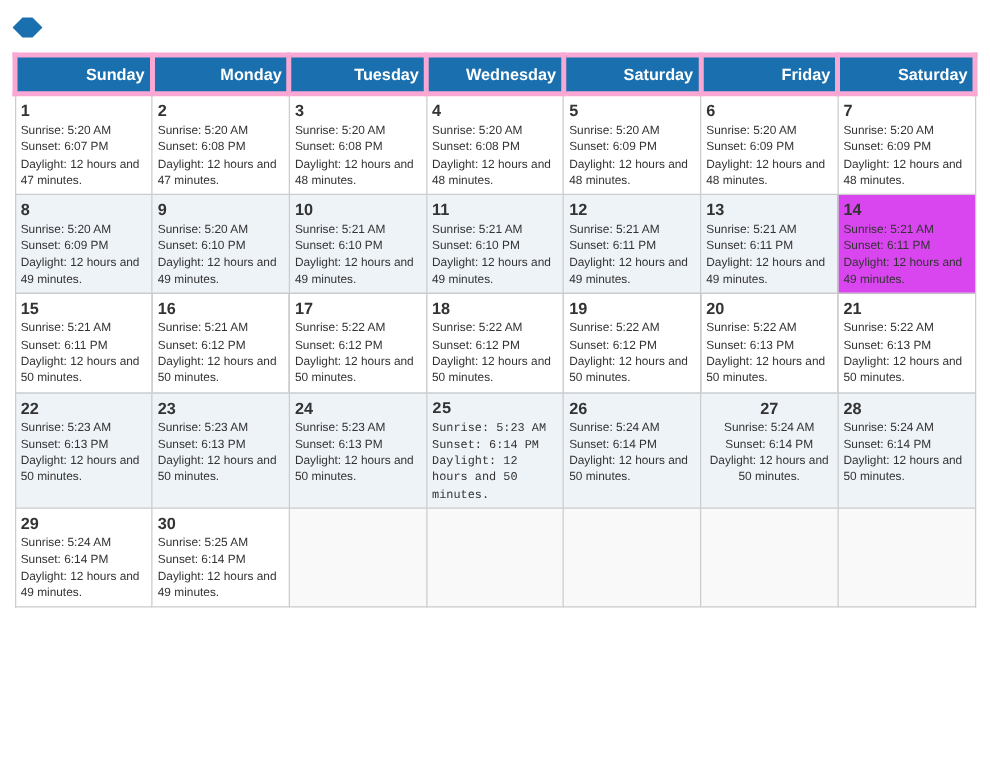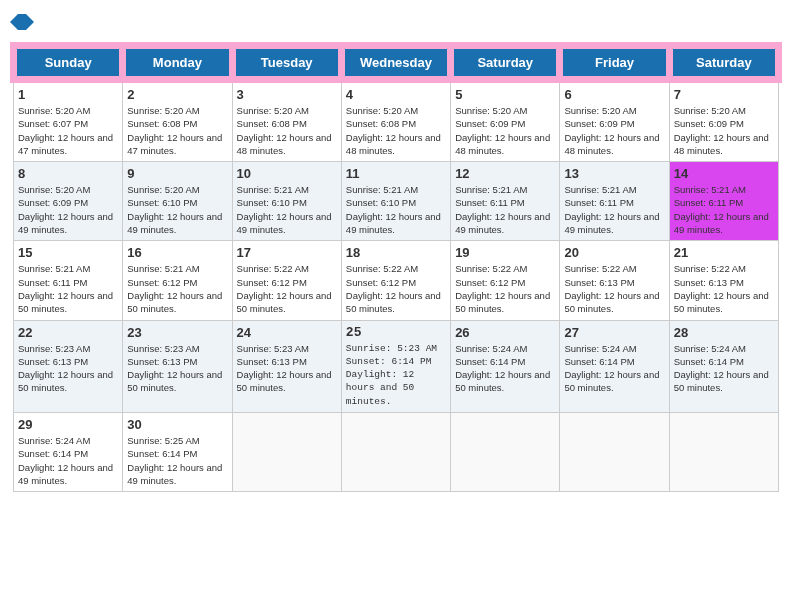--- a/index.html
+++ b/index.html
@@ -41,24 +41,24 @@
     }
     table {
       width: 100%;
       border-collapse: collapse;
       font-size: 11px;
     }
     thead tr th {
       background-color: #1a6faf;
       color: #fff;
       padding: 6px 4px;
-      text-align: center;
+      text-align: right;
       font-size: 13px;
       font-weight: bold;
-      border: 7px solid #f9a8d4;
+      border: 4px solid #f9a8d4;
     }
     tbody tr td {
       border: 1px solid #ccc;
       padding: 4px;
       vertical-align: top;
       width: calc(100% / 7);
       background: #fff;
     }
     tbody tr:nth-child(even) td {
       background: #f5f5f5;
@@ -217,21 +217,21 @@
           <div class="day-detail">Sunrise: 5:23 AM<br>Sunset: 6:13 PM<br>Daylight: 12 hours and 50 minutes.</div>
         </td>
         <td style="background: rgb(238, 243, 248); font-family: Liberation Mono, monospace;">
           <span class="day-num">25</span>
           <div class="day-detail">Sunrise: 5:23 AM<br>Sunset: 6:14 PM<br>Daylight: 12 hours and 50 minutes.</div>
         </td>
         <td style="background: rgb(238, 243, 248);">
           <span class="day-num">26</span>
           <div class="day-detail">Sunrise: 5:24 AM<br>Sunset: 6:14 PM<br>Daylight: 12 hours and 50 minutes.</div>
         </td>
-        <td style="background: rgb(238, 243, 248);">
+        <td style="background: rgb(238, 243, 248); text-align: center;">
           <span class="day-num">27</span>
           <div class="day-detail">Sunrise: 5:24 AM<br>Sunset: 6:14 PM<br>Daylight: 12 hours and 50 minutes.</div>
         </td>
         <td style="background: rgb(238, 243, 248);">
           <span class="day-num">28</span>
           <div class="day-detail">Sunrise: 5:24 AM<br>Sunset: 6:14 PM<br>Daylight: 12 hours and 50 minutes.</div>
         </td>
       </tr>
       <tr style="background: rgb(255, 255, 255); margin-left: 48px;">
         <td>

